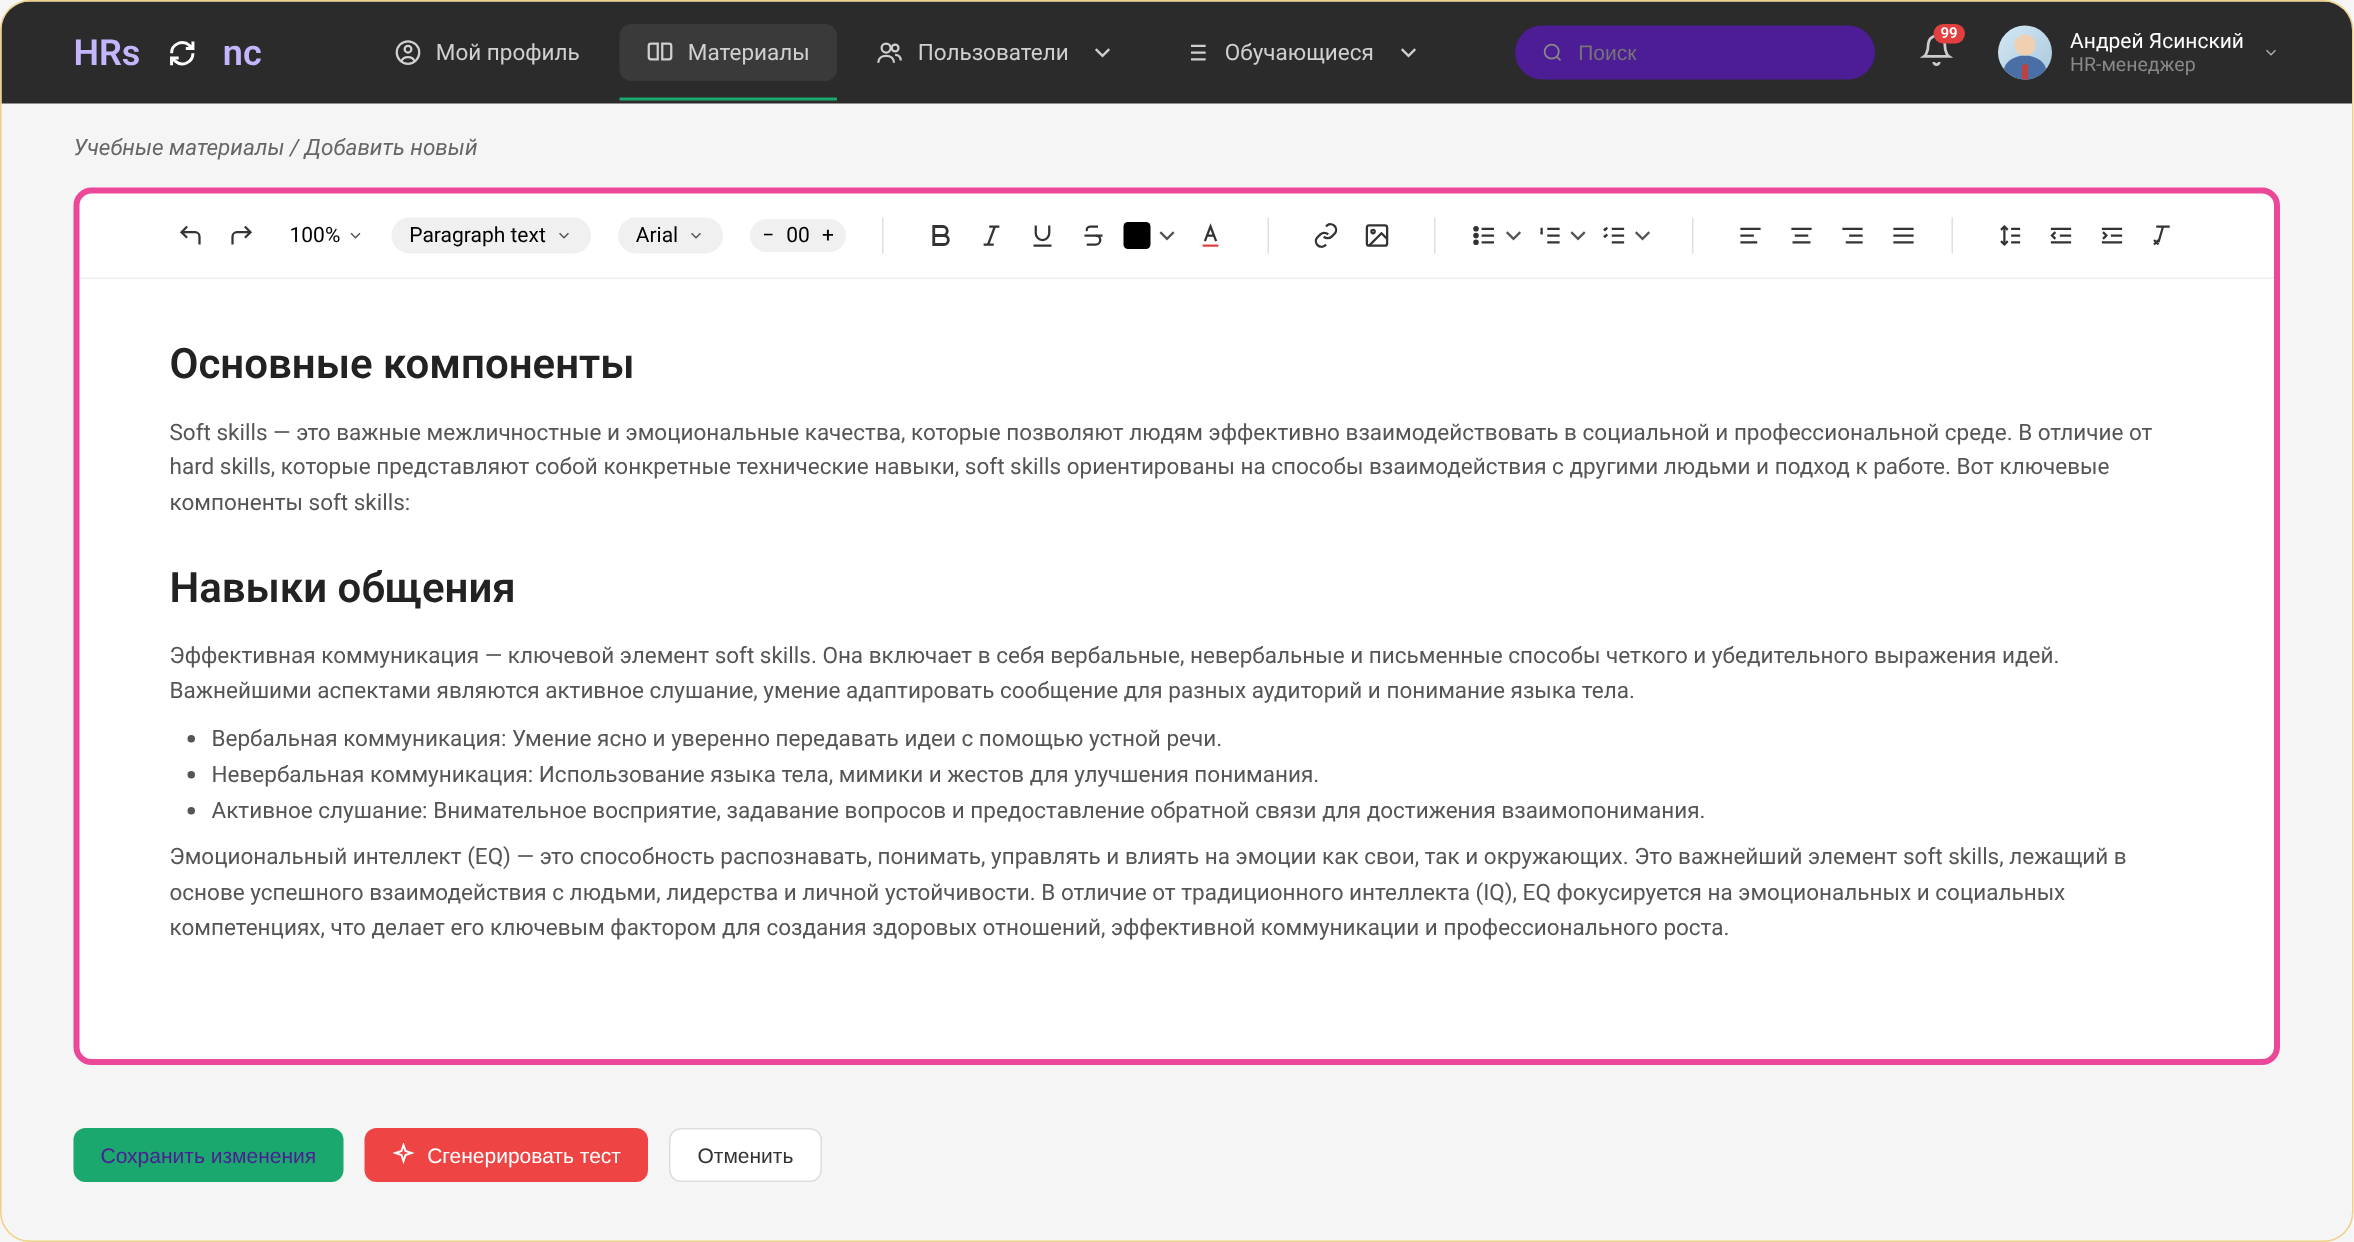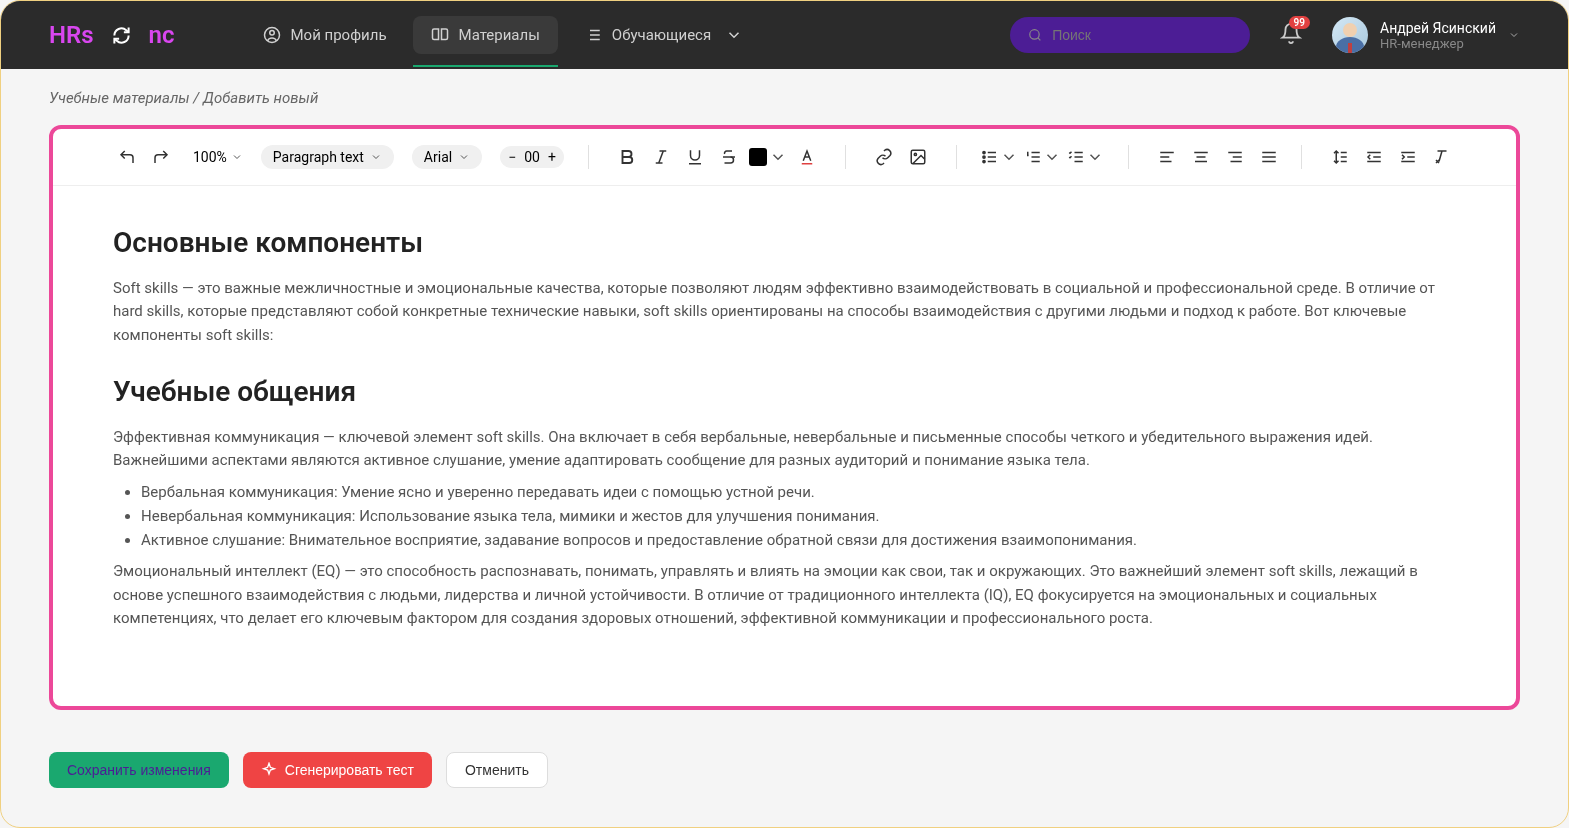--- a/index.html
+++ b/index.html
@@ -1,18 +1,18 @@
 <!DOCTYPE html>
 <html><head>
 <meta charset="utf-8">
 <style>
 * { margin: 0; padding: 0; box-sizing: border-box; }
 body { font-family: -apple-system, BlinkMacSystemFont, "Segoe UI", Roboto, sans-serif; background: #f5f5f5; width: 1569px; height: 828px; overflow: hidden; border-radius: 20px; border: 1px solid #f0d080; }
 .header { background: #2b2b2b; height: 68px; display: flex; align-items: center; padding: 0 48px; }
-.logo { color: #d946ef; font-size: 24px; font-weight: 600; display: flex; align-items: center; gap: 18px; }
+.logo { color: #c4b5fd; font-size: 24px; font-weight: 600; display: flex; align-items: center; gap: 18px; }
 .logo-o { display: inline-flex; align-items: center; justify-content: center; }
 .nav { display: flex; gap: 8px; margin-left: 70px; }
 .nav-item { display: flex; align-items: center; gap: 10px; padding: 10px 18px; color: #d0d0d0; font-size: 15px; cursor: pointer; border-radius: 8px; position: relative; }
 .nav-item.active { background: #3a3a3a; }
 .nav-item.active::after { content: ""; position: absolute; bottom: -13px; left: 0; right: 0; height: 2px; background: #1aa86f; }
 .nav-item svg { width: 18px; height: 18px; }
 .nav-chevron { margin-left: 4px; }
 .spacer { flex: 1; }
 .search { background: #4c1d95; border-radius: 18px; display: flex; align-items: center; gap: 10px; padding: 0 18px; height: 36px; width: 240px; }
 .search input { background: transparent; border: none; outline: none; color: #aaa; font-size: 14px; width: 100%; }
@@ -78,20 +78,32 @@
     </div>
     <div class="nav-item active">
       <svg viewBox="0 0 24 24" fill="none" stroke="currentColor" stroke-width="2">
           <path d="M2 6a2 2 0 0 1 2-2h6v14H4a2 2 0 0 1-2-2z"></path>
           <path d="M22 6a2 2 0 0 0-2-2h-6v14h6a2 2 0 0 0 2-2z"></path>
         </svg>
       <span>Материалы</span>
     </div>
     <div class="nav-item">
       <svg viewBox="0 0 24 24" fill="none" stroke="currentColor" stroke-width="2">
+          <circle cx="9" cy="8" r="4"></circle>
+          <path d="M2 21c0-4 3-6 7-6s7 2 7 6"></path>
+          <circle cx="17" cy="8" r="3"></circle>
+          <path d="M17 14c3 0 5 2 5 5"></path>
+        </svg>
+      <span>Пользователи</span>
+      <svg class="nav-chevron chev-sm" viewBox="0 0 24 24" fill="none" stroke="currentColor" stroke-width="2">
+          <polyline points="6 9 12 15 18 9"></polyline>
+        </svg>
+    </div>
+    <div class="nav-item">
+      <svg viewBox="0 0 24 24" fill="none" stroke="currentColor" stroke-width="2">
           <line x1="8" y1="6" x2="21" y2="6"></line>
           <line x1="8" y1="12" x2="21" y2="12"></line>
           <line x1="8" y1="18" x2="21" y2="18"></line>
           <line x1="3" y1="6" x2="3.01" y2="6"></line>
           <line x1="3" y1="12" x2="3.01" y2="12"></line>
           <line x1="3" y1="18" x2="3.01" y2="18"></line>
         </svg>
       <span>Обучающиеся</span>
       <svg class="nav-chevron chev-sm" viewBox="0 0 24 24" fill="none" stroke="currentColor" stroke-width="2">
           <polyline points="6 9 12 15 18 9"></polyline>
@@ -330,21 +342,21 @@
             <svg viewBox="0 0 24 24" fill="none" stroke="currentColor" stroke-width="2">
               <path d="M6 4h12M12 4L8 18M4 20l4-4M4 16l4 4"></path>
             </svg>
           </div>
       </div>
     </div>
 
     <div class="editor-body">
       <h2>Основные компоненты</h2>
       <p>Soft skills — это важные межличностные и эмоциональные качества, которые позволяют людям эффективно взаимодействовать в социальной и профессиональной среде. В отличие от hard skills, которые представляют собой конкретные технические навыки, soft skills ориентированы на способы взаимодействия с другими людьми и подход к работе. Вот ключевые компоненты soft skills:</p>
-      <h2>Учебные общения</h2>
+      <h2>Навыки общения</h2>
       <p>Эффективная коммуникация — ключевой элемент soft skills. Она включает в себя вербальные, невербальные и письменные способы четкого и убедительного выражения идей. Важнейшими аспектами являются активное слушание, умение адаптировать сообщение для разных аудиторий и понимание языка тела.</p>
       <ul>
         <li>Вербальная коммуникация: Умение ясно и уверенно передавать идеи с помощью устной речи.</li>
         <li>Невербальная коммуникация: Использование языка тела, мимики и жестов для улучшения понимания.</li>
         <li>Активное слушание: Внимательное восприятие, задавание вопросов и предоставление обратной связи для достижения взаимопонимания.</li>
       </ul>
       <p>Эмоциональный интеллект (EQ) — это способность распознавать, понимать, управлять и влиять на эмоции как свои, так и окружающих. Это важнейший элемент soft skills, лежащий в основе успешного взаимодействия с людьми, лидерства и личной устойчивости. В отличие от традиционного интеллекта (IQ), EQ фокусируется на эмоциональных и социальных компетенциях, что делает его ключевым фактором для создания здоровых отношений, эффективной коммуникации и профессионального роста.</p>
     </div>
   </div>
 </div>

